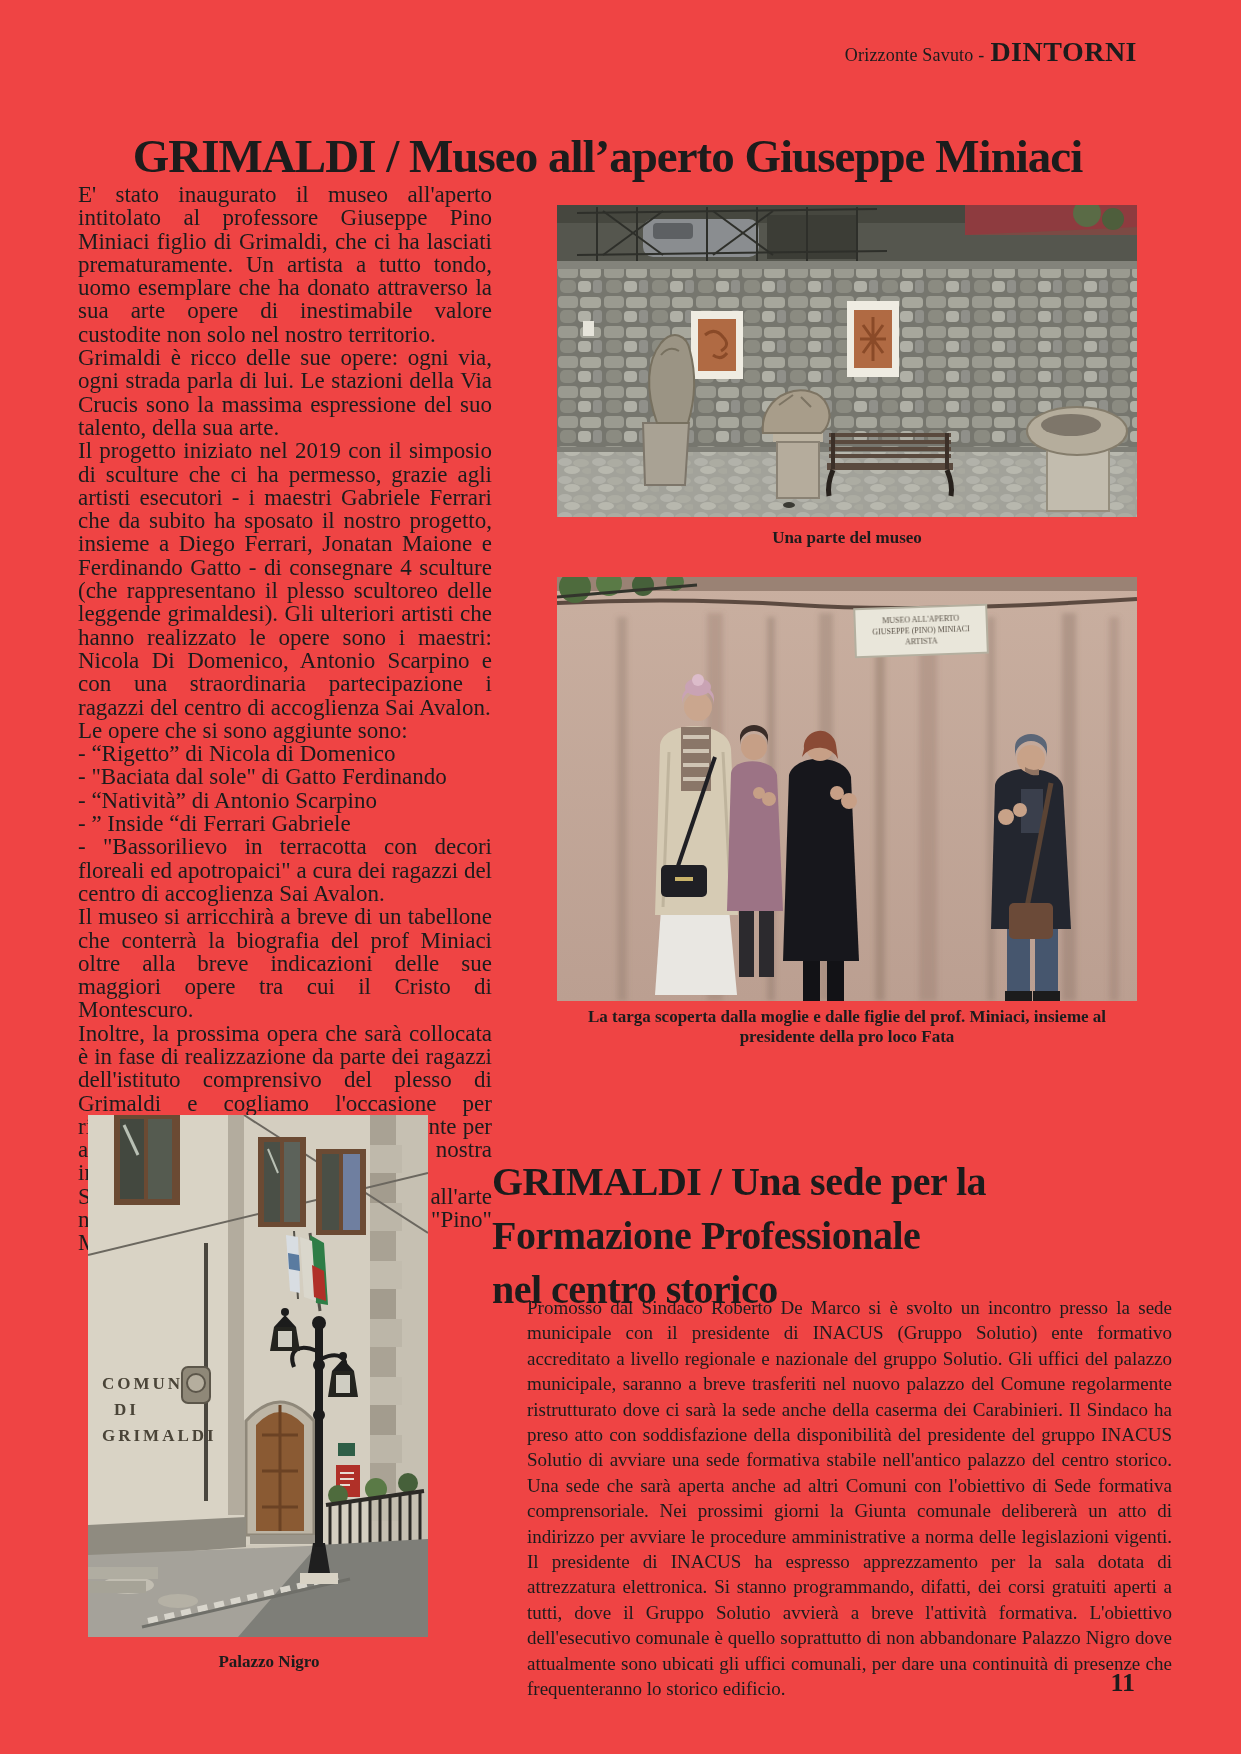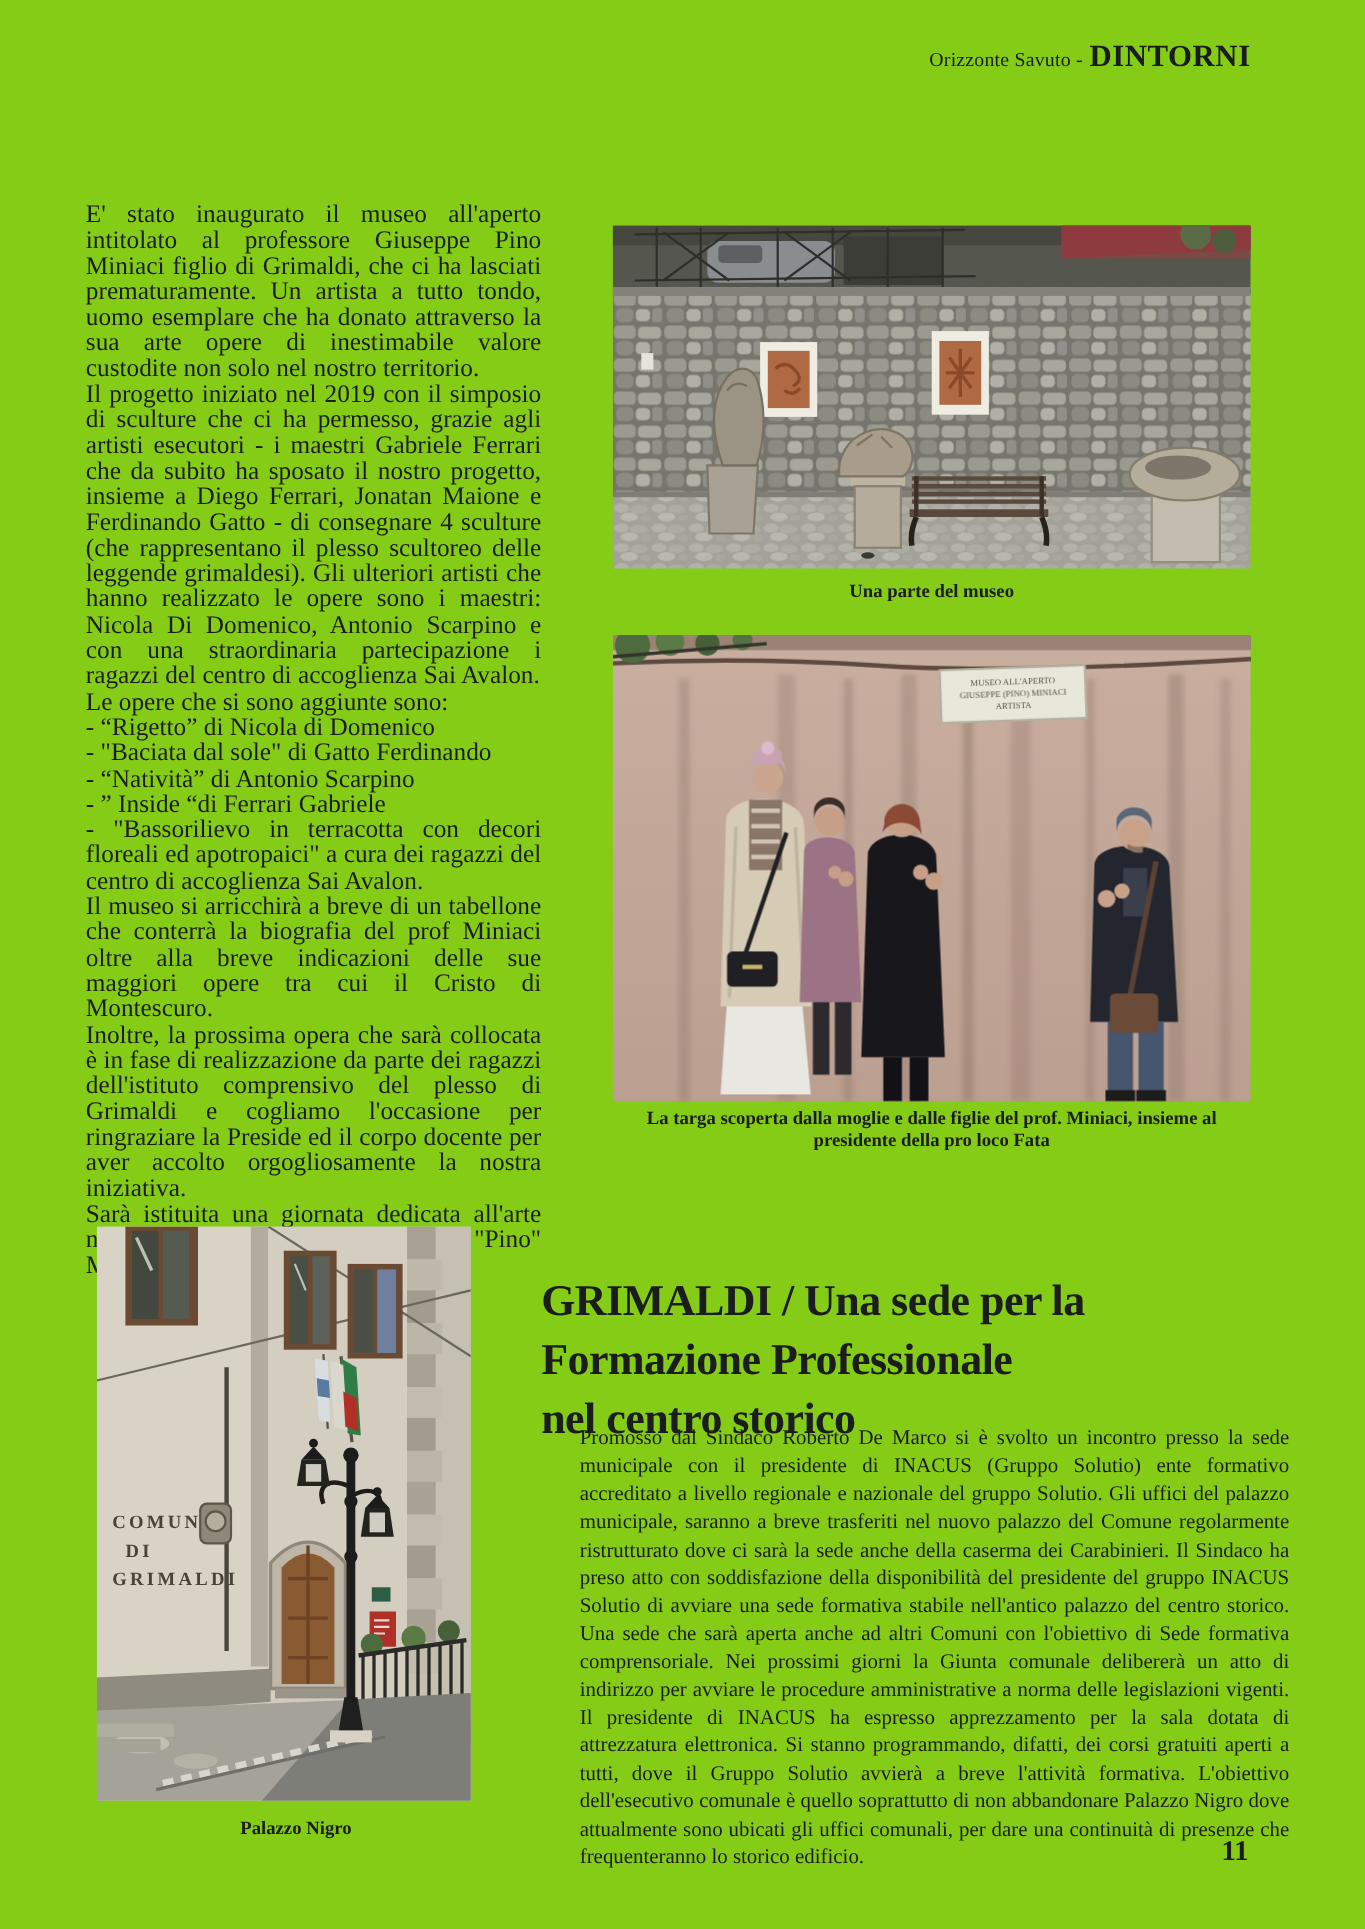--- a/index.html
+++ b/index.html
@@ -1,16 +1,16 @@
 <!DOCTYPE html>
 <html lang="it"><head>
 <meta charset="utf-8">
 <style>
   html,body{margin:0;padding:0;background:#e8e8e8;}
-  .page{position:relative;width:1241px;height:1754px;background:#84cc16;margin:0 auto;
+  .page{position:relative;width:1241px;height:1754px;background:#ef4444;margin:0 auto;
         font-family:"Liberation Serif","DejaVu Serif",serif;color:#1c1c1c;overflow:hidden;}
   
   .masthead{position:absolute;top:36px;right:104px;display:flex;align-items:baseline;gap:6px;white-space:nowrap;}
   .masthead .issue{font-size:18px;letter-spacing:.2px;}
   .masthead .section{font-size:28px;font-weight:bold;letter-spacing:.5px;}
   
   .headline1{position:absolute;top:100px;left:78px;width:1059px;text-align:center;
              font-size:47px;font-weight:bold;letter-spacing:-1px;line-height:1.1;}
   
   .col-left{position:absolute;top:183px;left:78px;width:414px;font-size:23px;line-height:23.3px;text-align:justify;}
@@ -35,23 +35,25 @@
 </head>
 <body>
 
 <div class="page">
 
   <div class="masthead">
     <span class="issue">Orizzonte Savuto -</span>
     <span class="section">DINTORNI</span>
   </div>
 
+  <h1 class="headline1">GRIMALDI / Museo all’aperto Giuseppe Miniaci</h1>
 
   <div class="col-left">
     <p>E' stato inaugurato il museo all'aperto intitolato al professore Giuseppe Pino Miniaci figlio di Grimaldi, che ci ha lasciati prematuramente. Un artista a tutto tondo, uomo esemplare che ha donato attraverso la sua arte opere di inestimabile valore custodite non solo nel nostro territorio.</p>
+    <p>Grimaldi è ricco delle sue opere: ogni via, ogni strada parla di lui. Le stazioni della Via Crucis sono la massima espressione del suo talento, della sua arte.</p>
     <p>Il progetto iniziato nel 2019 con il simposio di sculture che ci ha permesso, grazie agli artisti esecutori - i maestri Gabriele Ferrari che da subito ha sposato il nostro progetto, insieme a Diego Ferrari,  Jonatan Maione e Ferdinando Gatto -  di consegnare 4 sculture (che rappresentano il plesso scultoreo delle leggende grimaldesi). Gli ulteriori artisti che hanno realizzato le opere sono i maestri: Nicola Di Domenico, Antonio Scarpino e con una straordinaria partecipazione i ragazzi del centro di accoglienza Sai Avalon.</p>
     <p>Le opere che si sono aggiunte sono:</p>
     <p>- “Rigetto” di Nicola di Domenico</p>
     <p>- "Baciata dal sole" di Gatto Ferdinando</p>
     <p>- “Natività” di Antonio Scarpino</p>
     <p>- ” Inside “di Ferrari Gabriele</p>
     <p>- "Bassorilievo in terracotta con decori floreali ed apotropaici" a cura dei ragazzi del centro di accoglienza Sai Avalon.</p>
     <p>Il museo si arricchirà a breve di un tabellone che conterrà la biografia del prof Miniaci oltre alla breve indicazioni delle sue maggiori opere tra cui il Cristo di Montescuro.</p>
     <p>Inoltre, la prossima opera che sarà collocata è in fase di realizzazione da parte dei ragazzi dell'istituto comprensivo del plesso di Grimaldi e cogliamo l'occasione per ringraziare la Preside ed il corpo docente per aver accolto orgogliosamente la nostra iniziativa.</p>
     <p>Sarà istituita una giornata dedicata all'arte nella memoria del prof Giuseppe "Pino" Miniaci.</p>

